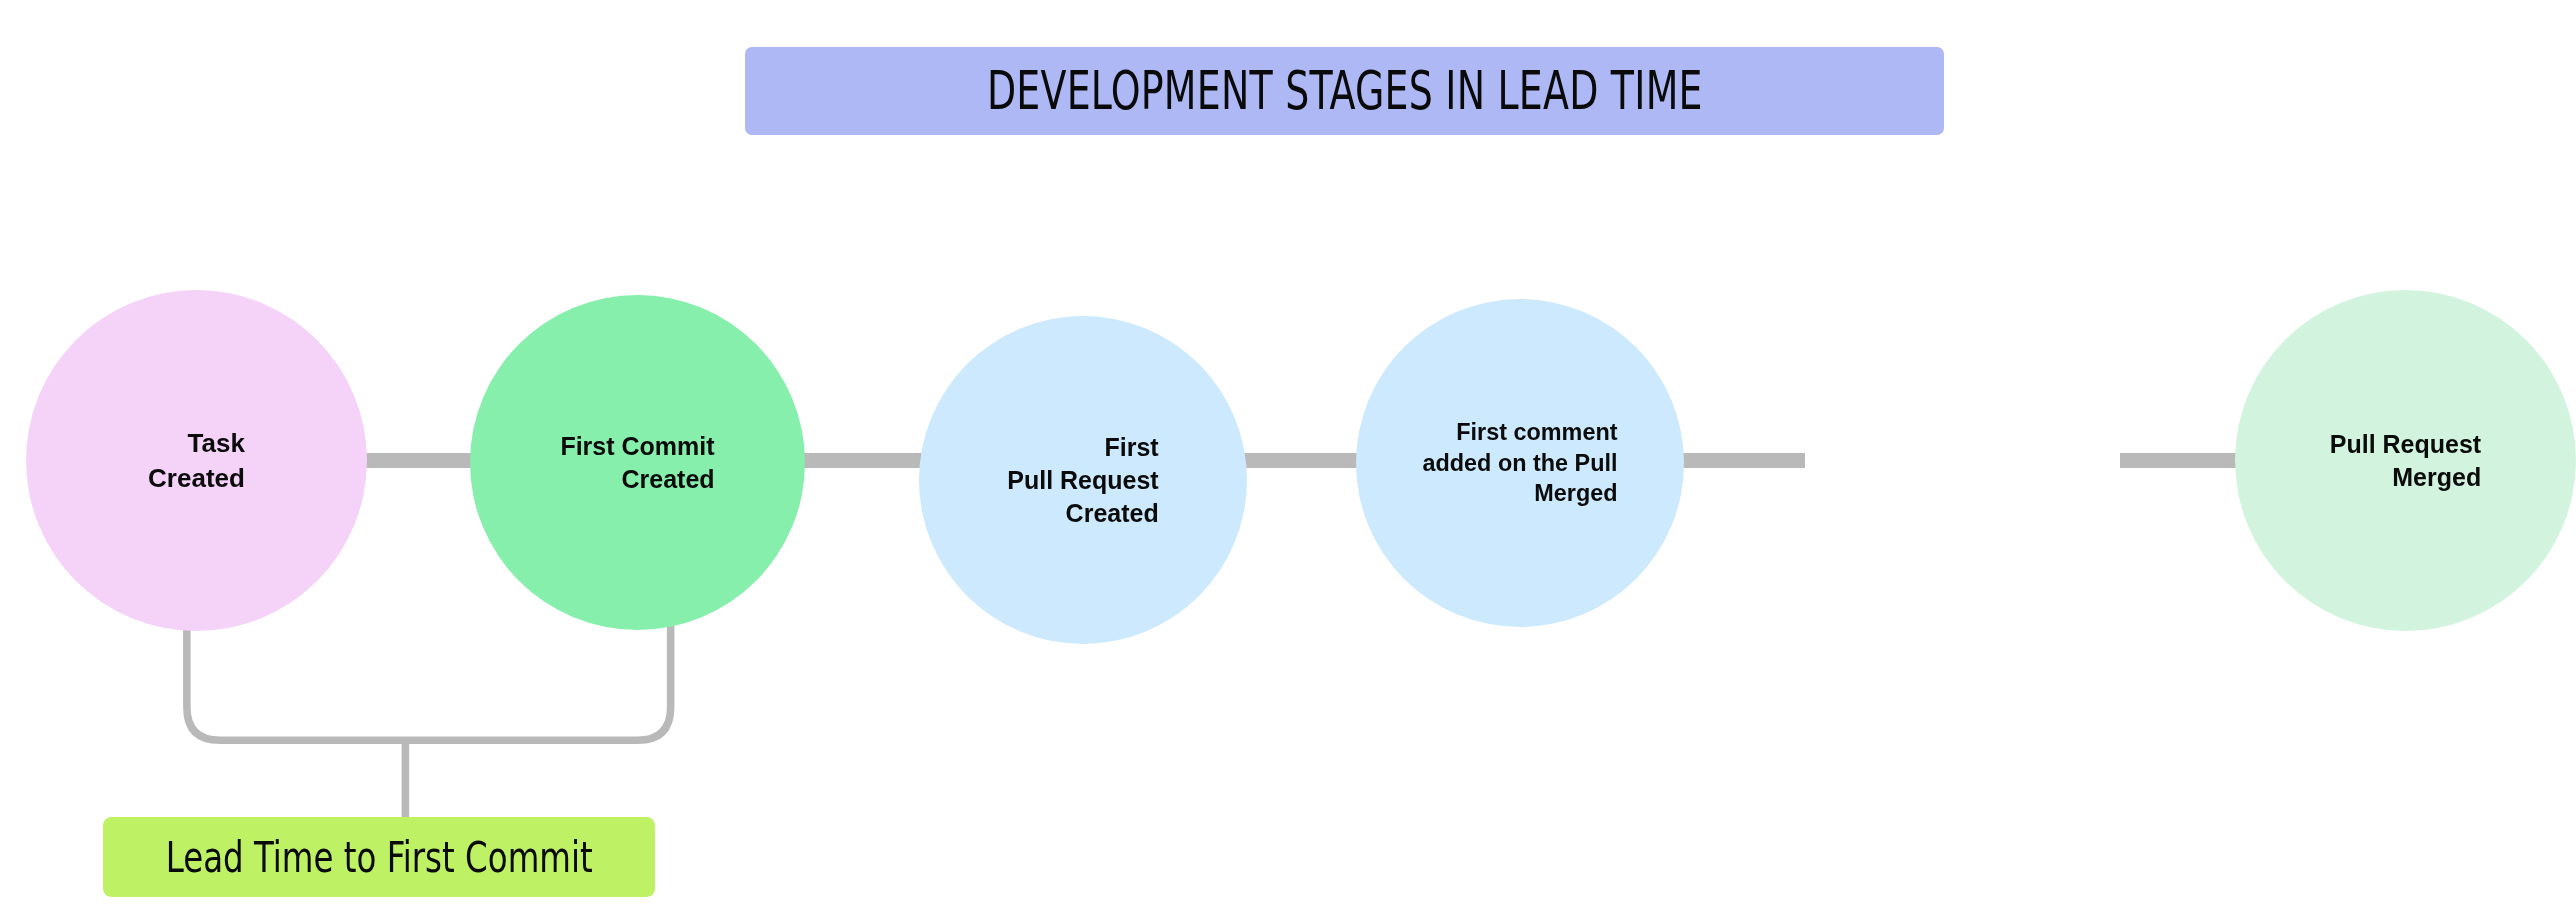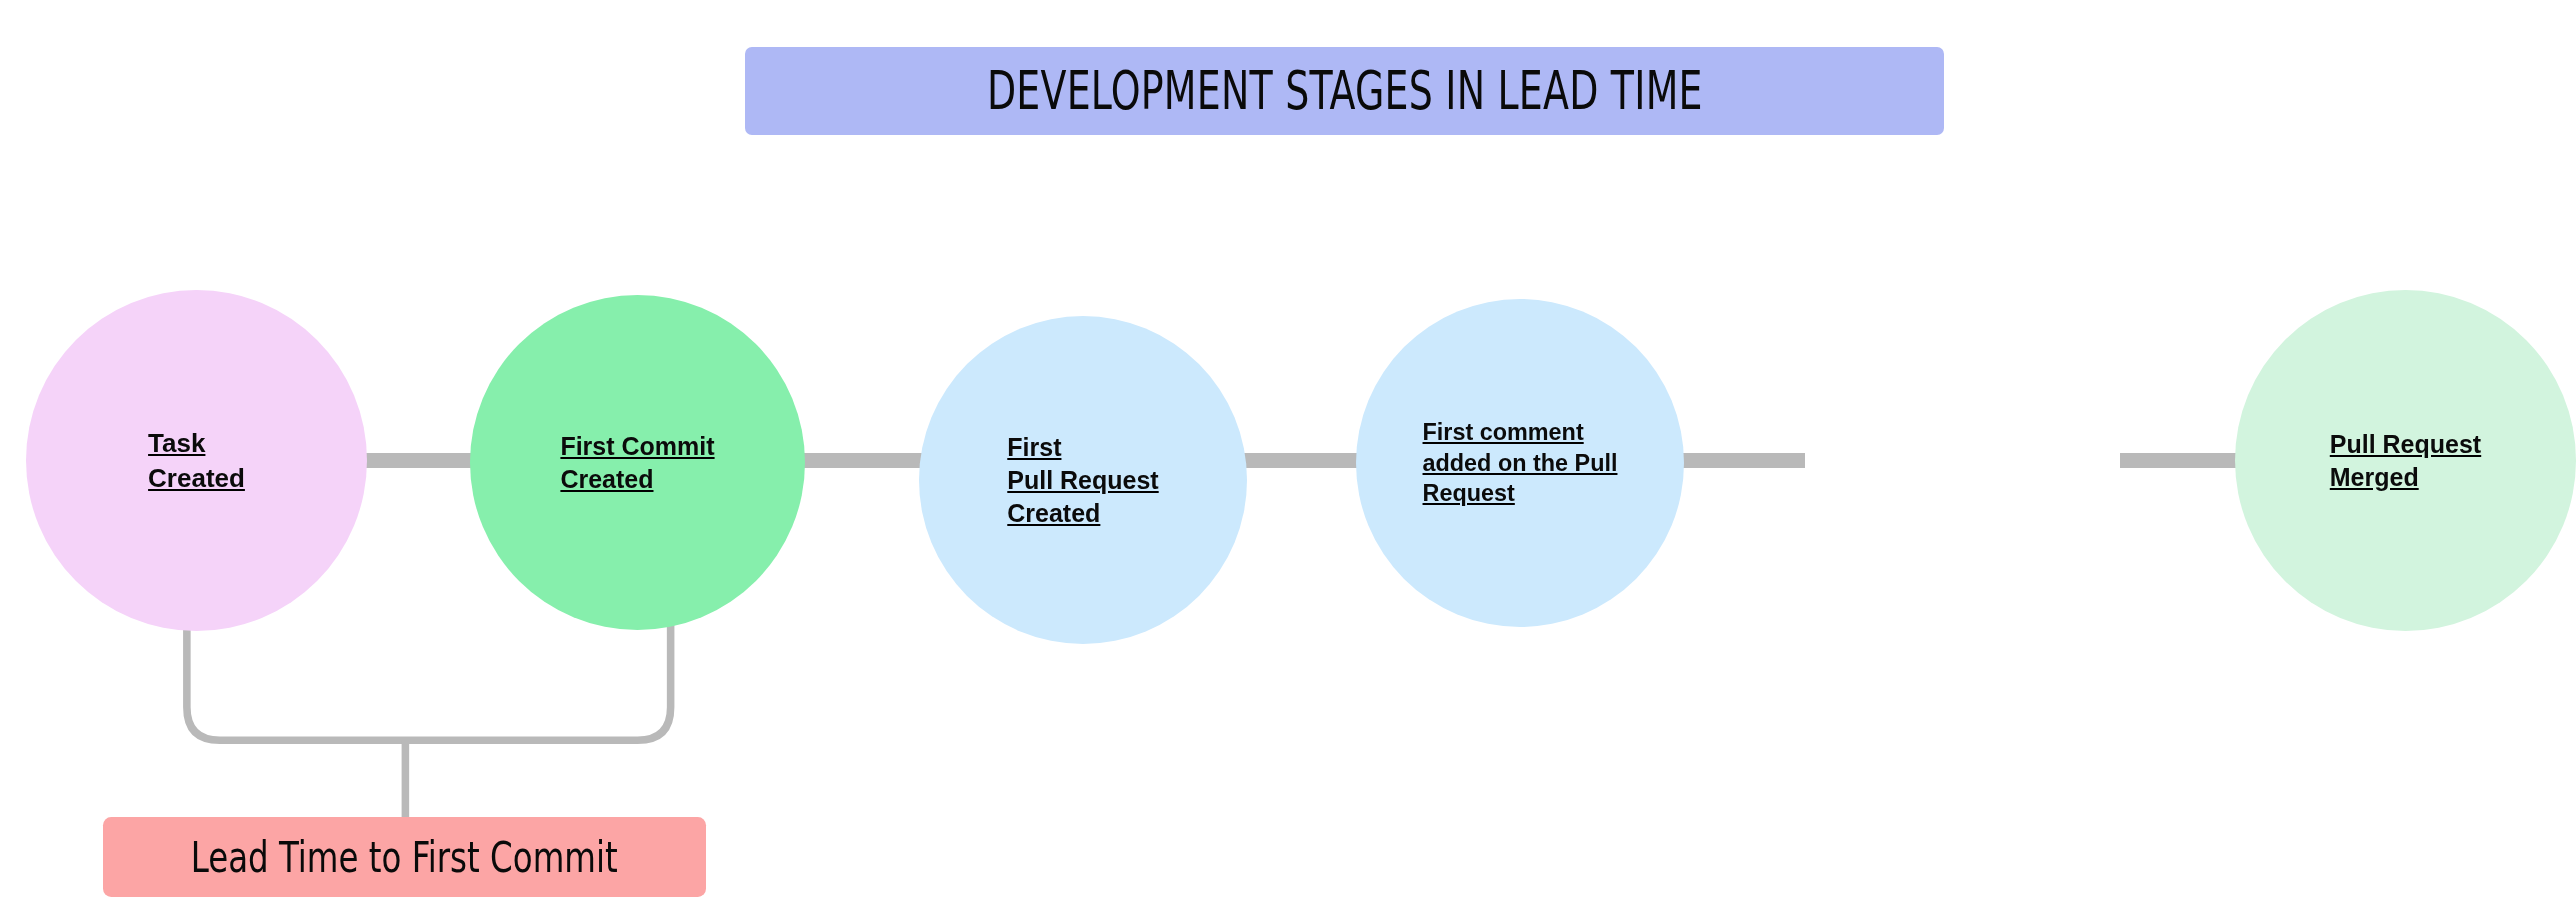--- a/index.html
+++ b/index.html
@@ -57,23 +57,22 @@
     top: 453px;
   }
 
   
   .node {
     position: absolute;
     border-radius: 50%;
     display: flex;
     align-items: center;
     justify-content: center;
-    text-align: left;
+    text-align: right;
     box-sizing: border-box;
-    text-decoration: underline;
   }
   .node-label {
     font-family: "Liberation Sans", sans-serif;
     font-weight: bold;
     color: #0b0b0b;
     line-height: 1.32;
     white-space: pre-line;
     padding: 0 18px;
   }
 
@@ -95,23 +94,23 @@
     top: 611px;
     width: 536px;
     height: 227px;
   }
 
   
   .leadtime-box {
     position: absolute;
     left: 103px;
     top: 817px;
-    width: 603px;
+    width: 552px;
     height: 80px;
-    background: #fca5a5;
+    background: #bef264;
     border-radius: 8.2px;
     display: flex;
     align-items: center;
     justify-content: center;
     box-sizing: border-box;
   }
   .leadtime-text {
     font-family: "DejaVu Sans Condensed", "Liberation Sans Narrow", "Liberation Sans", sans-serif;
     font-size: 43px;
     line-height: 1;
@@ -154,21 +153,21 @@
 
   <div class="node node-3">
     <span class="node-label fs-36">First
 Pull Request
 Created</span>
   </div>
 
   <div class="node node-4">
     <span class="node-label fs-34">First comment
 added on the Pull
-Request</span>
+Merged</span>
   </div>
 
 
   <div class="node node-6">
     <span class="node-label fs-36">Pull Request
 Merged</span>
   </div>
 
   <div class="leadtime-box">
     <div class="leadtime-text">Lead Time to First Commit</div>

